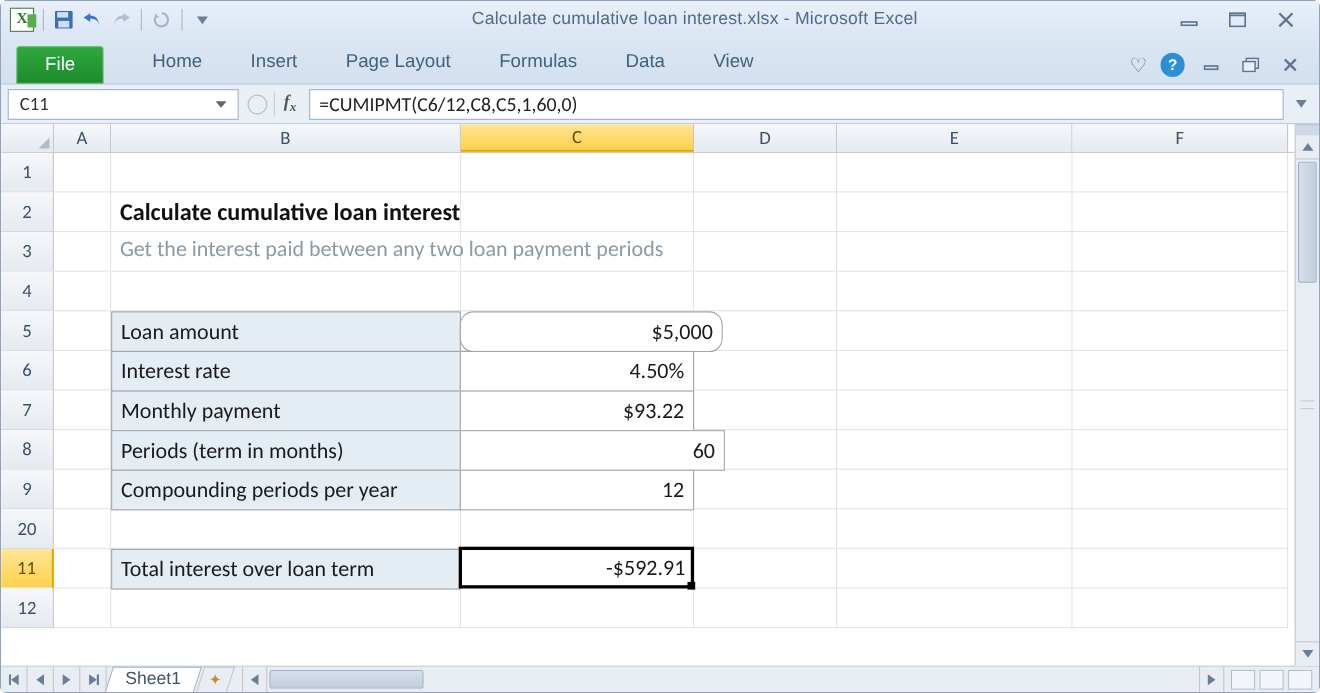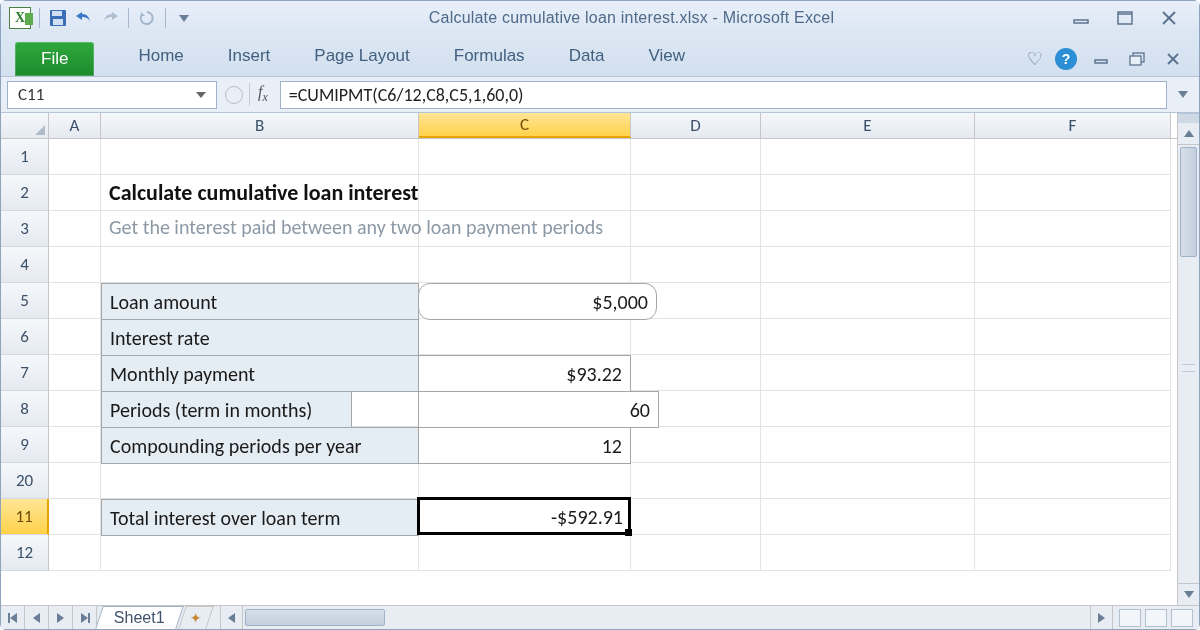--- a/index.html
+++ b/index.html
@@ -23,21 +23,21 @@
   .file-tab { background: linear-gradient(#2fa83e,#1c8b2b); color:#fff; padding:7px 26px; border-radius:3px 3px 0 0; font-size:17px; margin-right:22px; box-shadow: inset 0 0 0 1px rgba(255,255,255,.2); }
   .ribbon-tab { padding:8px 22px 10px; color:#42607f; font-size:17px; cursor:default; }
   .ribbon-right { margin-left:auto; display:flex; align-items:center; gap:12px; padding-bottom:6px; color:#5d7490;}
   .help-circle { width:22px; height:22px; border-radius:50%; background:#2c8fd6; color:#fff; display:flex; align-items:center; justify-content:center; font-weight:bold; font-size:14px;}
 
   
   .fbar { height:36px; background:#e8eff7; border-bottom:1px solid #b5c4d7; display:flex; align-items:center; padding:4px 6px; gap:6px;}
   .namebox-wrap { width:210px; height:28px; background:#fff; border:1px solid #9fb2c9; display:flex; align-items:center; padding:0 10px; justify-content:space-between;}
   .namebox-wrap span { font-size:17px; color:#333; font-family:Calibri,sans-serif;}
   .drop-tri { width:0;height:0;border-left:5px solid transparent;border-right:5px solid transparent;border-top:6px solid #666;}
-  .fx-btn-group { display:flex; align-items:center; gap:2px; padding:0 2px;}
+  .fx-btn-group { display:flex; align-items:center; gap:2px; padding:0 2px;font-weight:bold;}
   .fx-cir { width:18px;height:18px;border:1px solid #bbb; border-radius:50%;}
   .fx-label { font-style:italic; font-family:"Times New Roman",serif; font-size:16px; color:#555; padding:0 4px 0 8px; border-left:1px solid #ccc; margin-left:4px;}
   .formula-input { flex:1; height:28px; background:#fff; border:1px solid #9fb2c9; padding:0 8px; font-size:18px; font-family:Calibri,sans-serif; color:#222; display:flex; align-items:center;}
   .fbar-expand { width:20px; display:flex; align-items:center; justify-content:center; color:#5d7490;}
 
   
   .sheet-area { flex:1; display:flex; background:#fff; position:relative; }
   .grid-wrap { flex:1; position:relative; overflow:hidden; }
 
   
@@ -350,25 +350,26 @@
         </div>
 
       <div id="overlay" style="position:absolute; left:48px; top:26px; right:0; bottom:0; pointer-events:none;">
         <div class="hdr-title" style="left:60px; top:40px;">Calculate cumulative loan interest</div>
         <div class="hdr-sub" style="left:60px; top:76px;">Get the interest paid between any two loan payment periods</div>
 
         <div class="cell tbl-label" style="left: 52px; top: 144px; width: 318px; height: 37px; pointer-events: auto;">Loan amount</div>
         <div class="cell tbl-val right" style="left: 369px; top: 144px; width: 239px; height: 37px; pointer-events: auto; border-radius: 12px;">$5,000</div>
 
         <div class="cell tbl-label" style="left: 52px; top: 180px; width: 318px; height: 37px; pointer-events: auto;">Interest rate</div>
+        <div class="cell tbl-val right" style="left: 369px; top: 180px; width: 213px; height: 37px; pointer-events: auto;">4.50%</div>
 
         <div class="cell tbl-label" style="left: 52px; top: 216px; width: 318px; height: 37px; pointer-events: auto;">Monthly payment</div>
         <div class="cell tbl-val right" style="left: 369px; top: 216px; width: 213px; height: 37px; pointer-events: auto;">$93.22</div>
 
-        <div class="cell tbl-label" style="left: 52px; top: 252px; width: 251px; height: 37px; pointer-events: auto;">Periods (term in months)</div>
+        <div class="cell tbl-label" style="left: 52px; top: 252px; width: 318px; height: 37px; pointer-events: auto;">Periods (term in months)</div>
         <div class="cell tbl-val right" style="left: 369px; top: 252px; width: 241px; height: 37px; pointer-events: auto;">60</div>
 
         <div class="cell tbl-label" style="left: 52px; top: 288px; width: 318px; height: 37px; pointer-events: auto;">Compounding periods per year</div>
         <div class="cell tbl-val right" style="left: 369px; top: 288px; width: 213px; height: 37px; pointer-events: auto;">12</div>
 
         <div class="cell tbl-label" style="left: 52px; top: 360px; width: 318px; height: 37px; pointer-events: auto;">Total interest over loan term</div>
         <div class="cell right" style="left: 370px; top: 360px; width: 212px; height: 36px; border: none; pointer-events: auto;">-$592.91</div>
 
         <div class="active-cell" style="left:368px; top:358px; width:214px; height:38px;"></div>
       </div>

